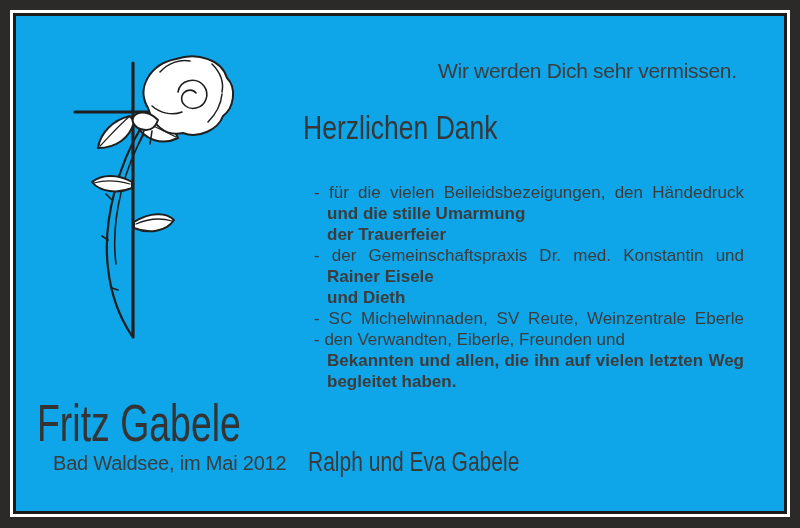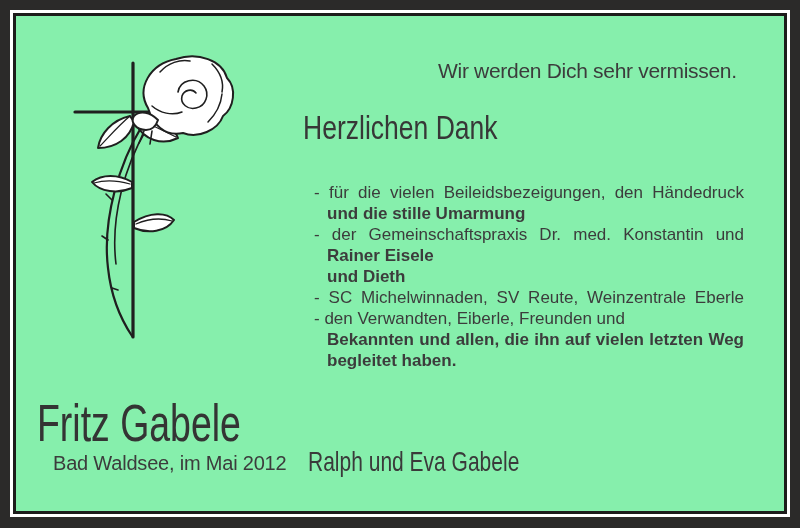--- a/index.html
+++ b/index.html
@@ -8,21 +8,21 @@
     background: #2b2a29;
     position: relative;
     overflow: hidden;
     font-family: "Liberation Sans", "DejaVu Sans", sans-serif;
   }
   .card {
     position: absolute;
     left: 13px; top: 13px;
     width: 774px; height: 501px;
     box-sizing: border-box;
-    background: #86efac;
+    background: #0ea5e9;
     border: 3px solid #1d1c1b;
     box-shadow: 0 0 0 3px #ffffff;
   }
   .abs { position: absolute; color: #3a3a3a; }
 
   .illustration { left: 44px; top: 34px; width: 185px; height: 295px; }
 
   .remembrance {
     left: 422px; top: 43px;
     font-size: 21px; line-height: 1.1;
@@ -114,20 +114,21 @@
     </g>
   </svg>
 
   <div class="abs remembrance">Wir werden Dich sehr vermissen.</div>
 
   <div class="abs heading">Herzlichen Dank</div>
 
   <div class="abs thanks">
     <div class="ln stretch">- für die vielen Beileidsbezeigungen, den Händedruck</div>
     <div class="ln cont">und die stille Umarmung</div>
+    <div class="ln cont">der Trauerfeier</div>
     <div class="ln stretch">- der Gemeinschaftspraxis Dr. med. Konstantin und</div>
     <div class="ln cont">Rainer Eisele</div>
     <div class="ln cont">und Dieth</div>
     <div class="ln stretch">- SC Michelwinnaden, SV Reute, Weinzentrale Eberle</div>
     <div class="ln">- den Verwandten, Eiberle, Freunden und</div>
     <div class="ln cont stretch">Bekannten und allen, die ihn auf vielen letzten Weg</div>
     <div class="ln cont">begleitet haben.</div>
   </div>
 
   <div class="abs deceased-name">Fritz Gabele</div>

